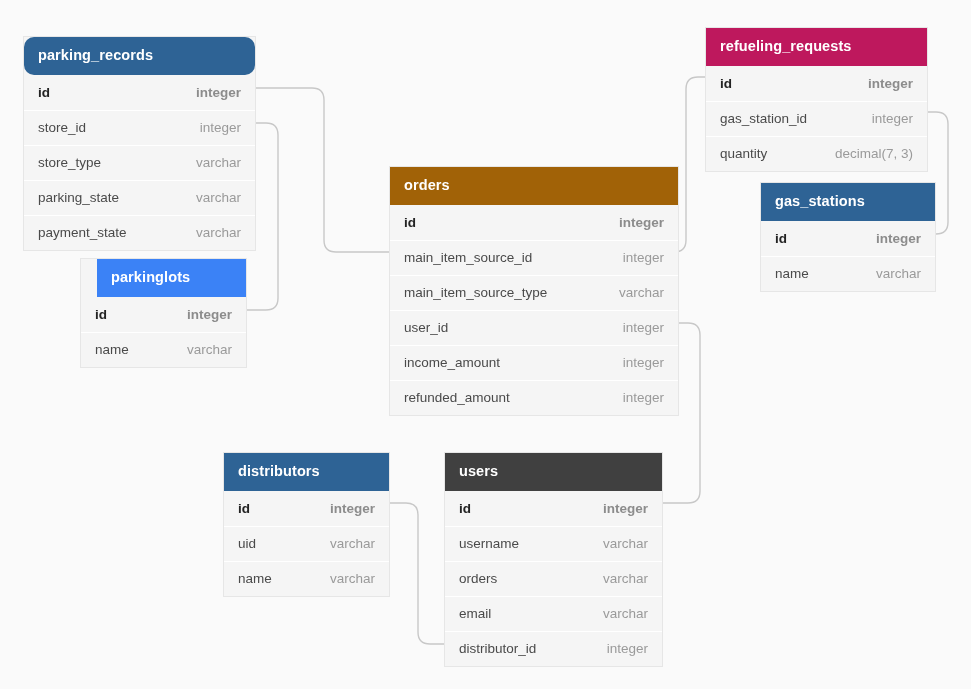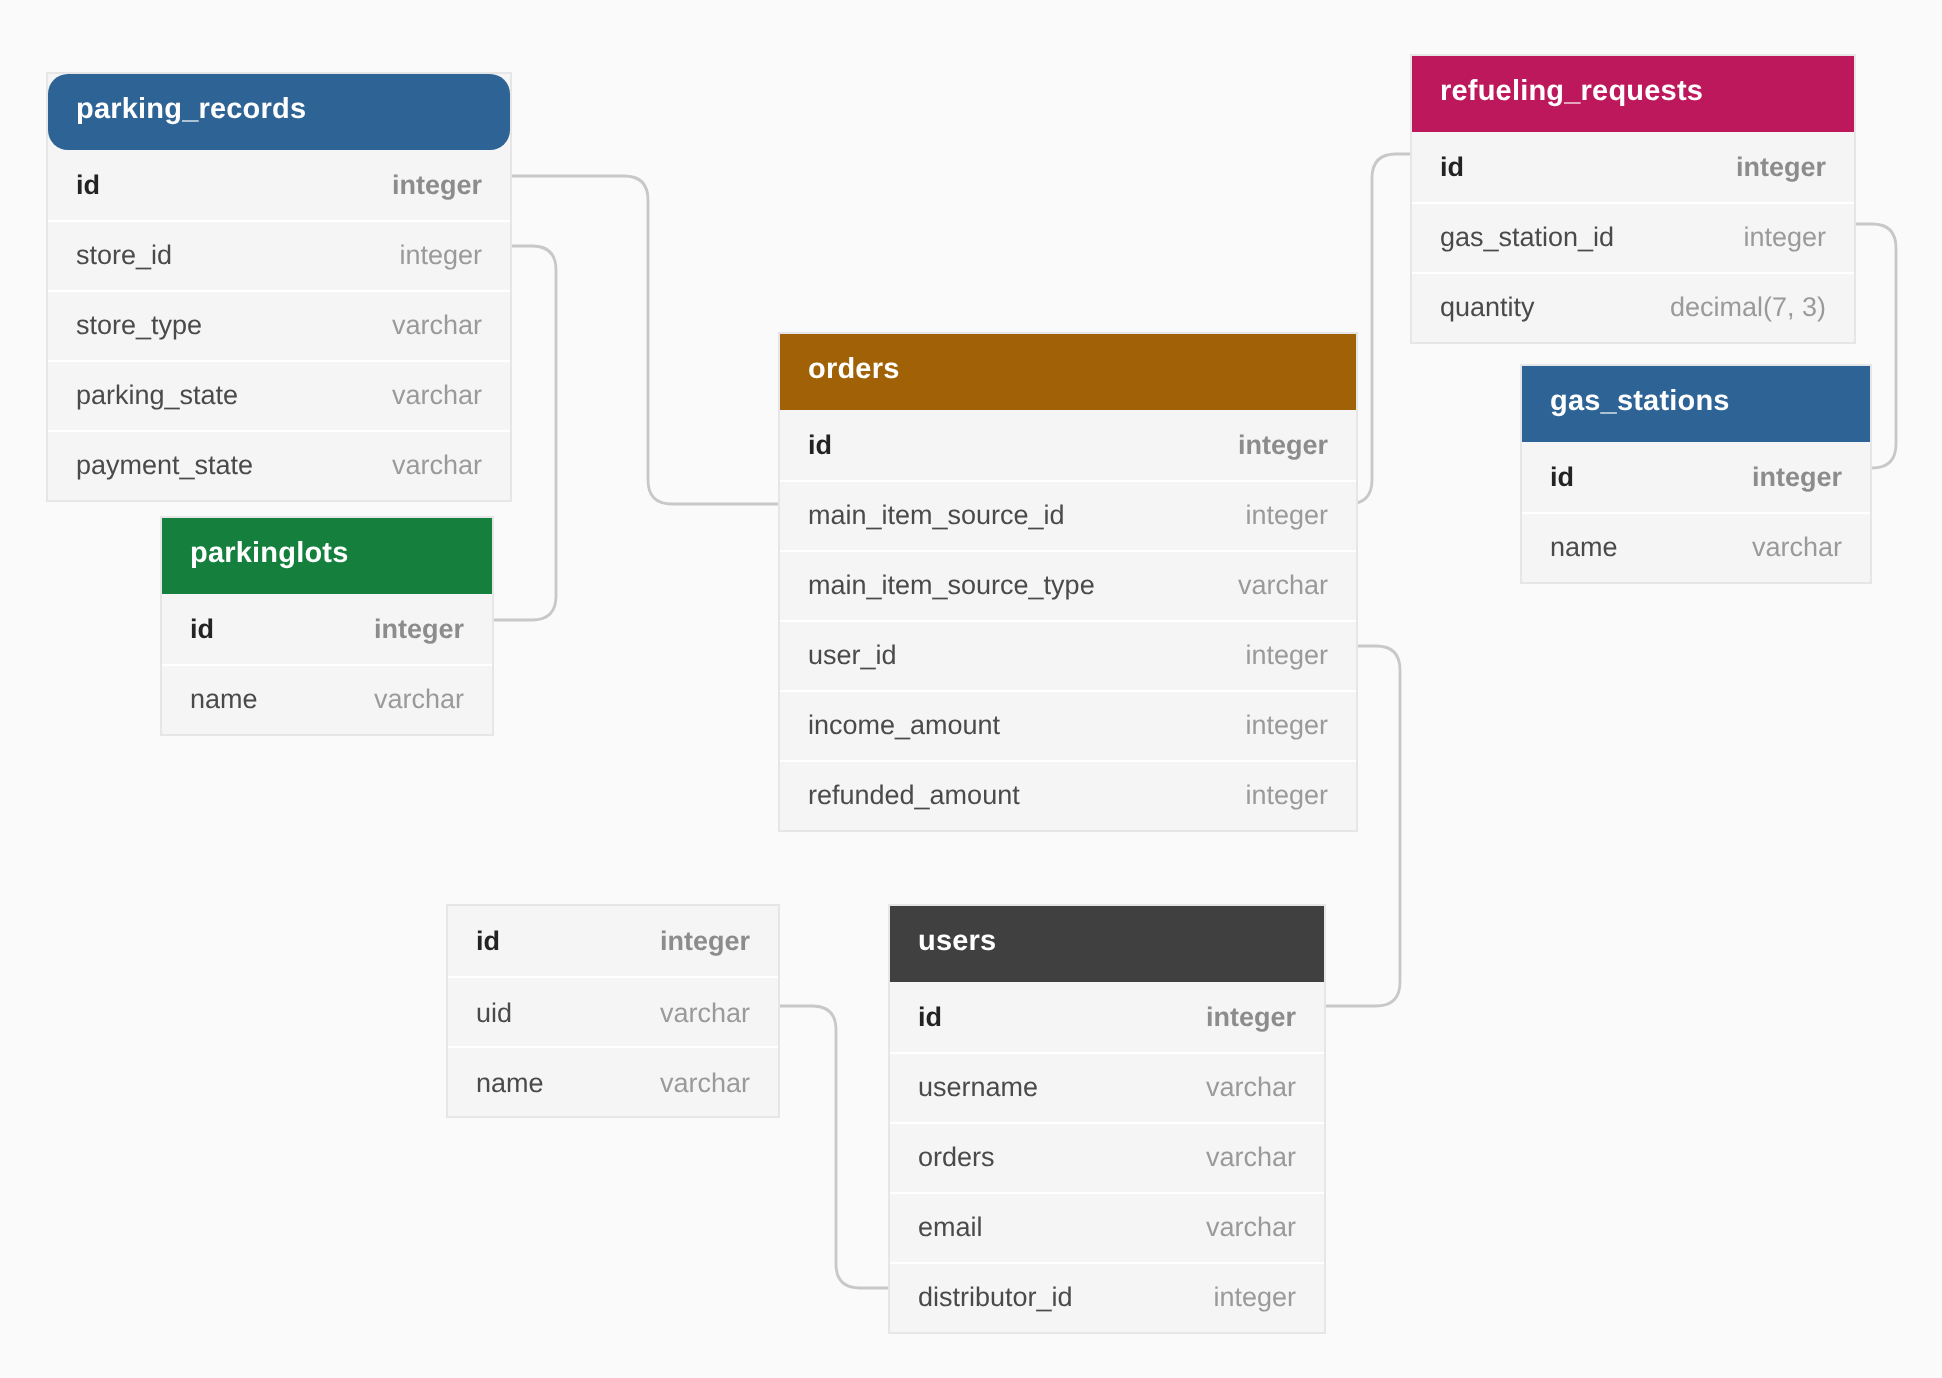--- a/index.html
+++ b/index.html
@@ -109,21 +109,21 @@
           <span class="col-name">parking_state</span>
           <span class="col-type">varchar</span>
         </div>
         <div class="tbl-row">
           <span class="col-name">payment_state</span>
           <span class="col-type">varchar</span>
         </div>
       </div>
     </div>
     <div class="er-table" style="left: 80px; top: 258px; width: 167px;">
-      <div class="tbl-header" style="background: #15803d;">parkinglots</div>
+      <div class="tbl-header" style="background: #3b82f6; margin-left: 16px;">parkinglots</div>
       <div class="tbl-rows">
         <div class="tbl-row pk">
           <span class="col-name">id</span>
           <span class="col-type">integer</span>
         </div>
         <div class="tbl-row">
           <span class="col-name">name</span>
           <span class="col-type">varchar</span>
         </div>
       </div>
@@ -181,20 +181,21 @@
           <span class="col-name">id</span>
           <span class="col-type">integer</span>
         </div>
         <div class="tbl-row">
           <span class="col-name">name</span>
           <span class="col-type">varchar</span>
         </div>
       </div>
     </div>
     <div class="er-table" style="left: 223px; top: 452px; width: 167px;">
+      <div class="tbl-header" style="background: rgb(46, 99, 149);">distributors</div>
       <div class="tbl-rows">
         <div class="tbl-row pk">
           <span class="col-name">id</span>
           <span class="col-type">integer</span>
         </div>
         <div class="tbl-row">
           <span class="col-name">uid</span>
           <span class="col-type">varchar</span>
         </div>
         <div class="tbl-row">

